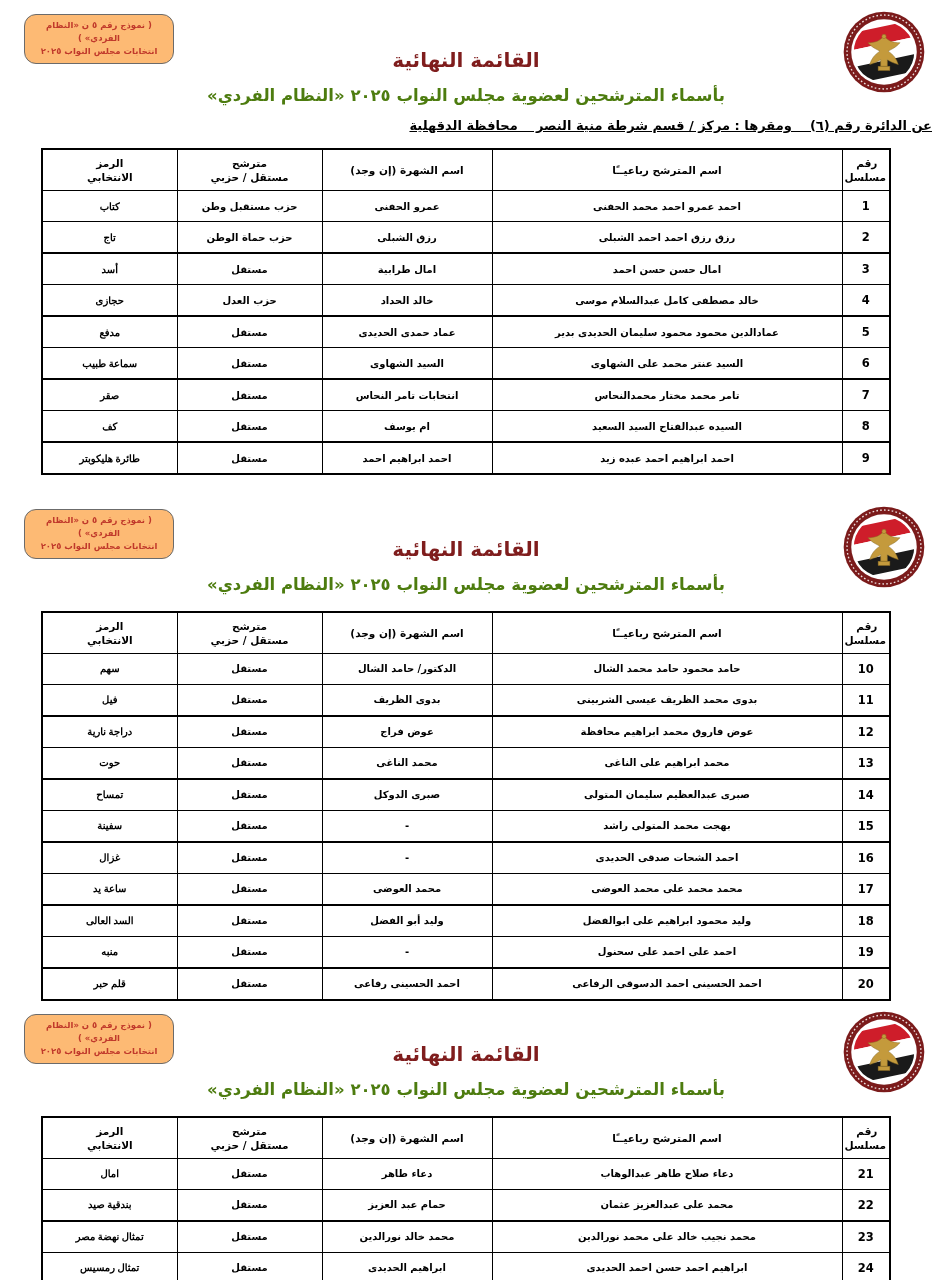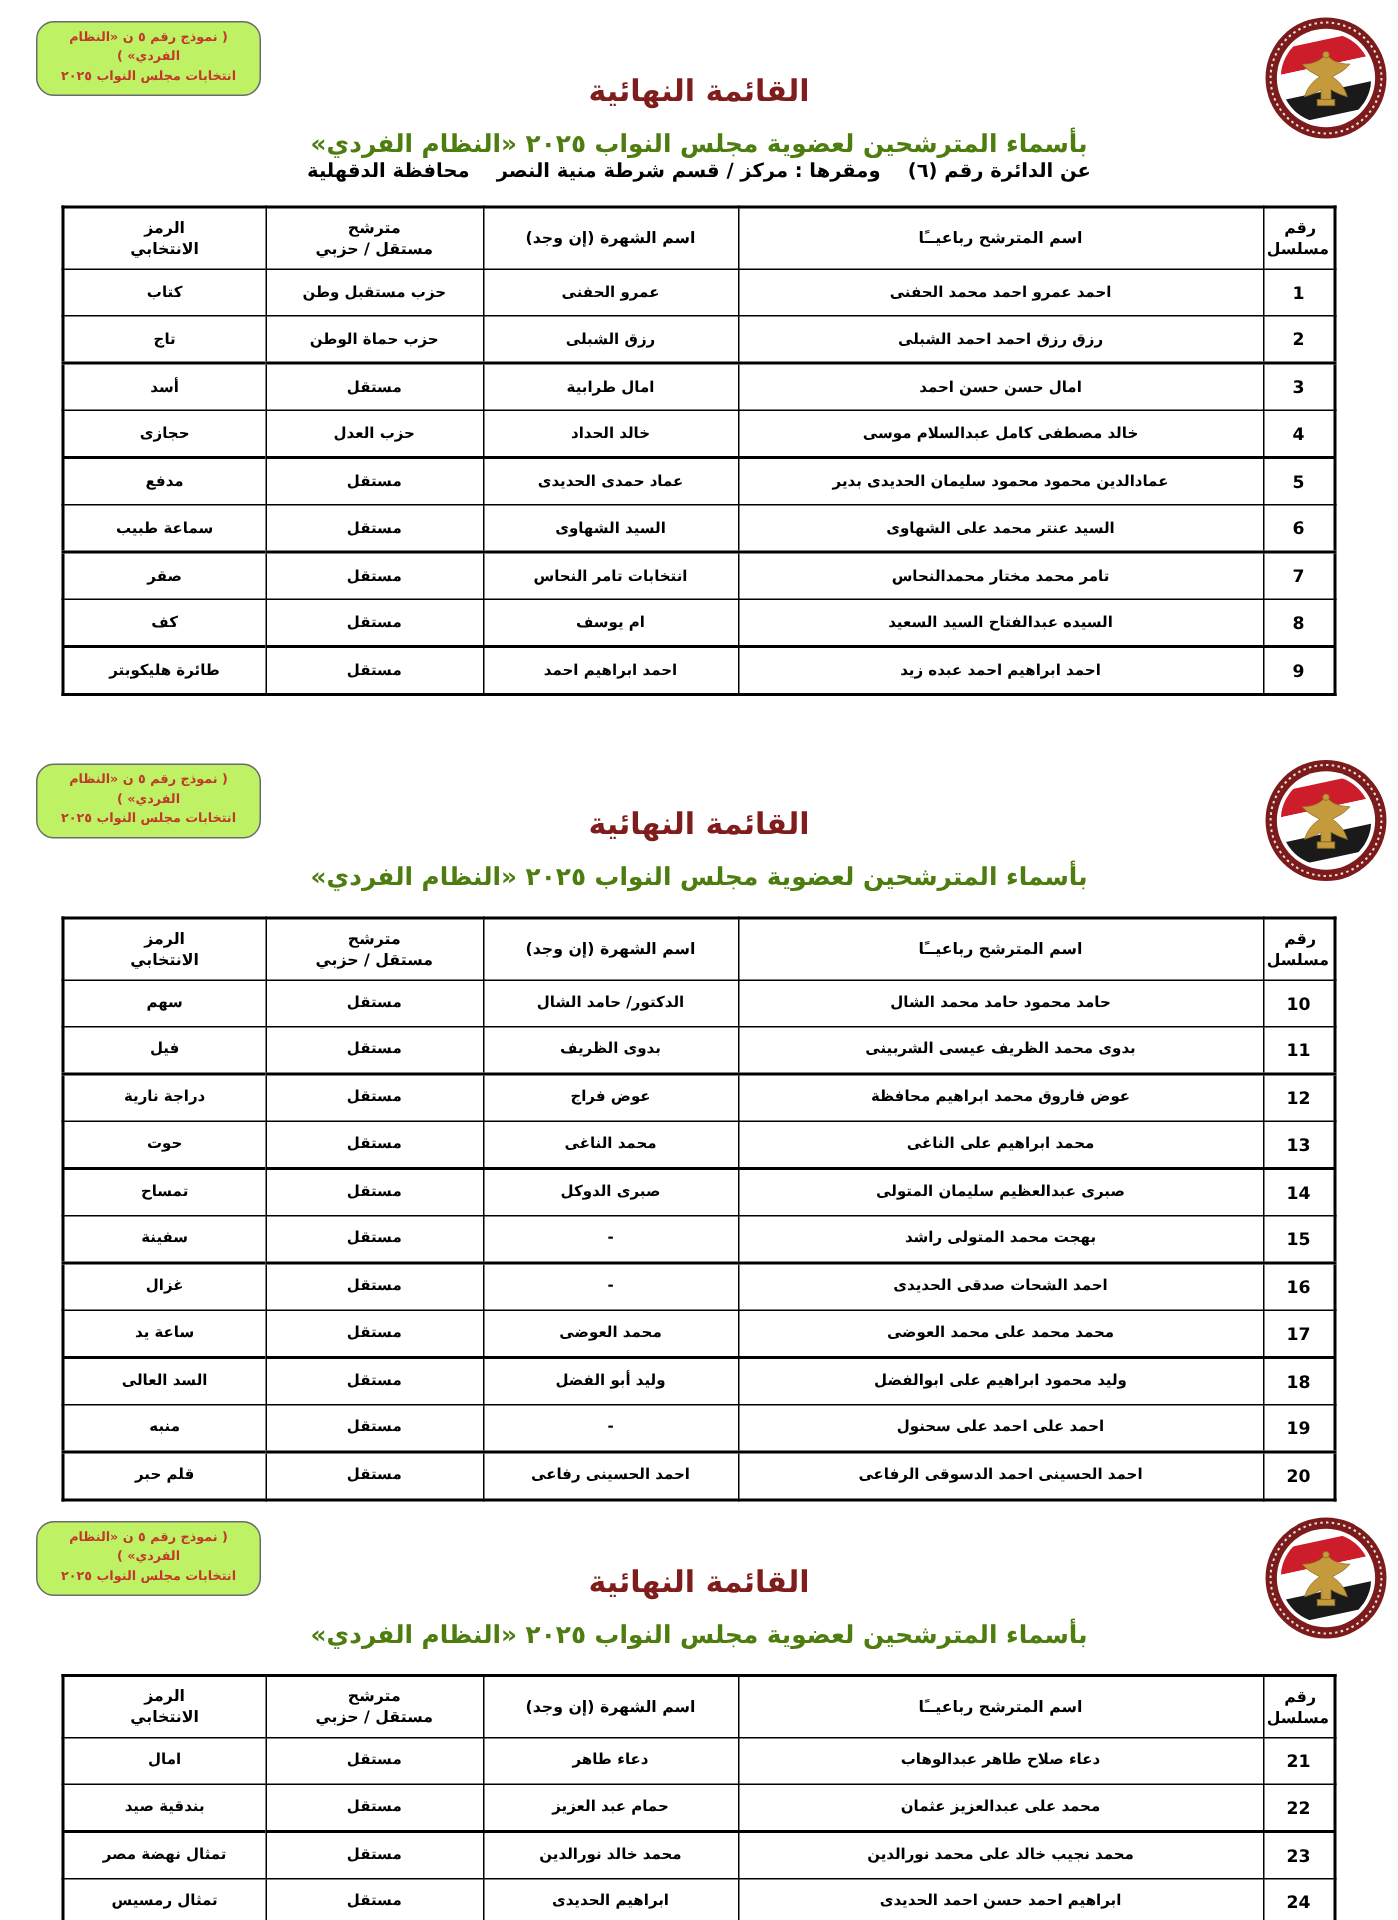--- a/index.html
+++ b/index.html
@@ -10,37 +10,37 @@
   }
   .section{position:relative;direction:rtl;}
   .sec-1{height:495px;}
   .sec-2{height:505px;}
   .sec-3{height:280px;}
 
   .stamp{
     position:absolute;top:14px;left:24px;width:136px;
     padding:4px 6px;border:1px solid #6b6b6b;border-radius:12px;
     color:#c0392b;font-size:8.5px;font-weight:bold;text-align:center;
-    line-height:1.55;direction:rtl;background:#bef264;
+    line-height:1.55;direction:rtl;background:#fdba74;
   }
   .logo{position:absolute;top:8px;right:6px;width:84px;height:88px;}
   .logo svg{width:100%;height:100%;}
 
   .title{
     margin:0 auto;padding-top:48px;text-align:center;
     color:#7f1d1d;font-size:20px;font-weight:bold;line-height:1.2;
   }
   .sec-2 .title,.sec-3 .title{padding-top:42px;}
   .subtitle{
     margin-top:14px;text-align:center;color:#4d7c0f;
     font-size:16.5px;font-weight:bold;line-height:1.2;
   }
   .district{
-    margin-top:1px;text-align:center;font-size:13px;font-weight:bold;
-    white-space:pre-wrap;line-height:1.25;
+    margin-top:12px;text-align:right;font-size:13px;font-weight:bold;
+    white-space:pre-wrap;line-height:1.25;text-decoration:underline;
   }
   table.candidates{
     width:848px;margin:14px auto 0;border-collapse:collapse;
     border:2px solid #000;table-layout:fixed;direction:rtl;
   }
   .sec-2 table.candidates,.sec-3 table.candidates{margin-top:16px;}
   .candidates th,.candidates td{
     border:1px solid #000;font-weight:bold;text-align:center;
     vertical-align:middle;overflow:hidden;
   }
@@ -48,21 +48,21 @@
     height:34px;padding:3px 4px;font-size:10.5px;line-height:1.35;
     white-space:pre-line;
   }
   .candidates tbody td{height:26px;padding:2px 4px;font-size:10px;}
   .candidates tbody tr:nth-child(even) td{border-bottom-width:2px;}
   .candidates td.col-serial{font-size:11.5px;}
   .col-serial{width:48px;}
   .col-name{width:350px;}
   .col-fame{width:170px;}
   .col-aff{width:145px;}
-  .col-symbol{width:135px;}
+  .col-symbol{width:135px;font-family:Liberation Serif, serif;}
 </style>
 </head>
 <body>
 
 <div class="section sec-1">
   <div class="stamp">
     <div>( نموذج رقم ٥ ن «النظام الفردي» )</div>
     <div>انتخابات مجلس النواب ٢٠٢٥</div>
   </div>
   <div class="logo">

